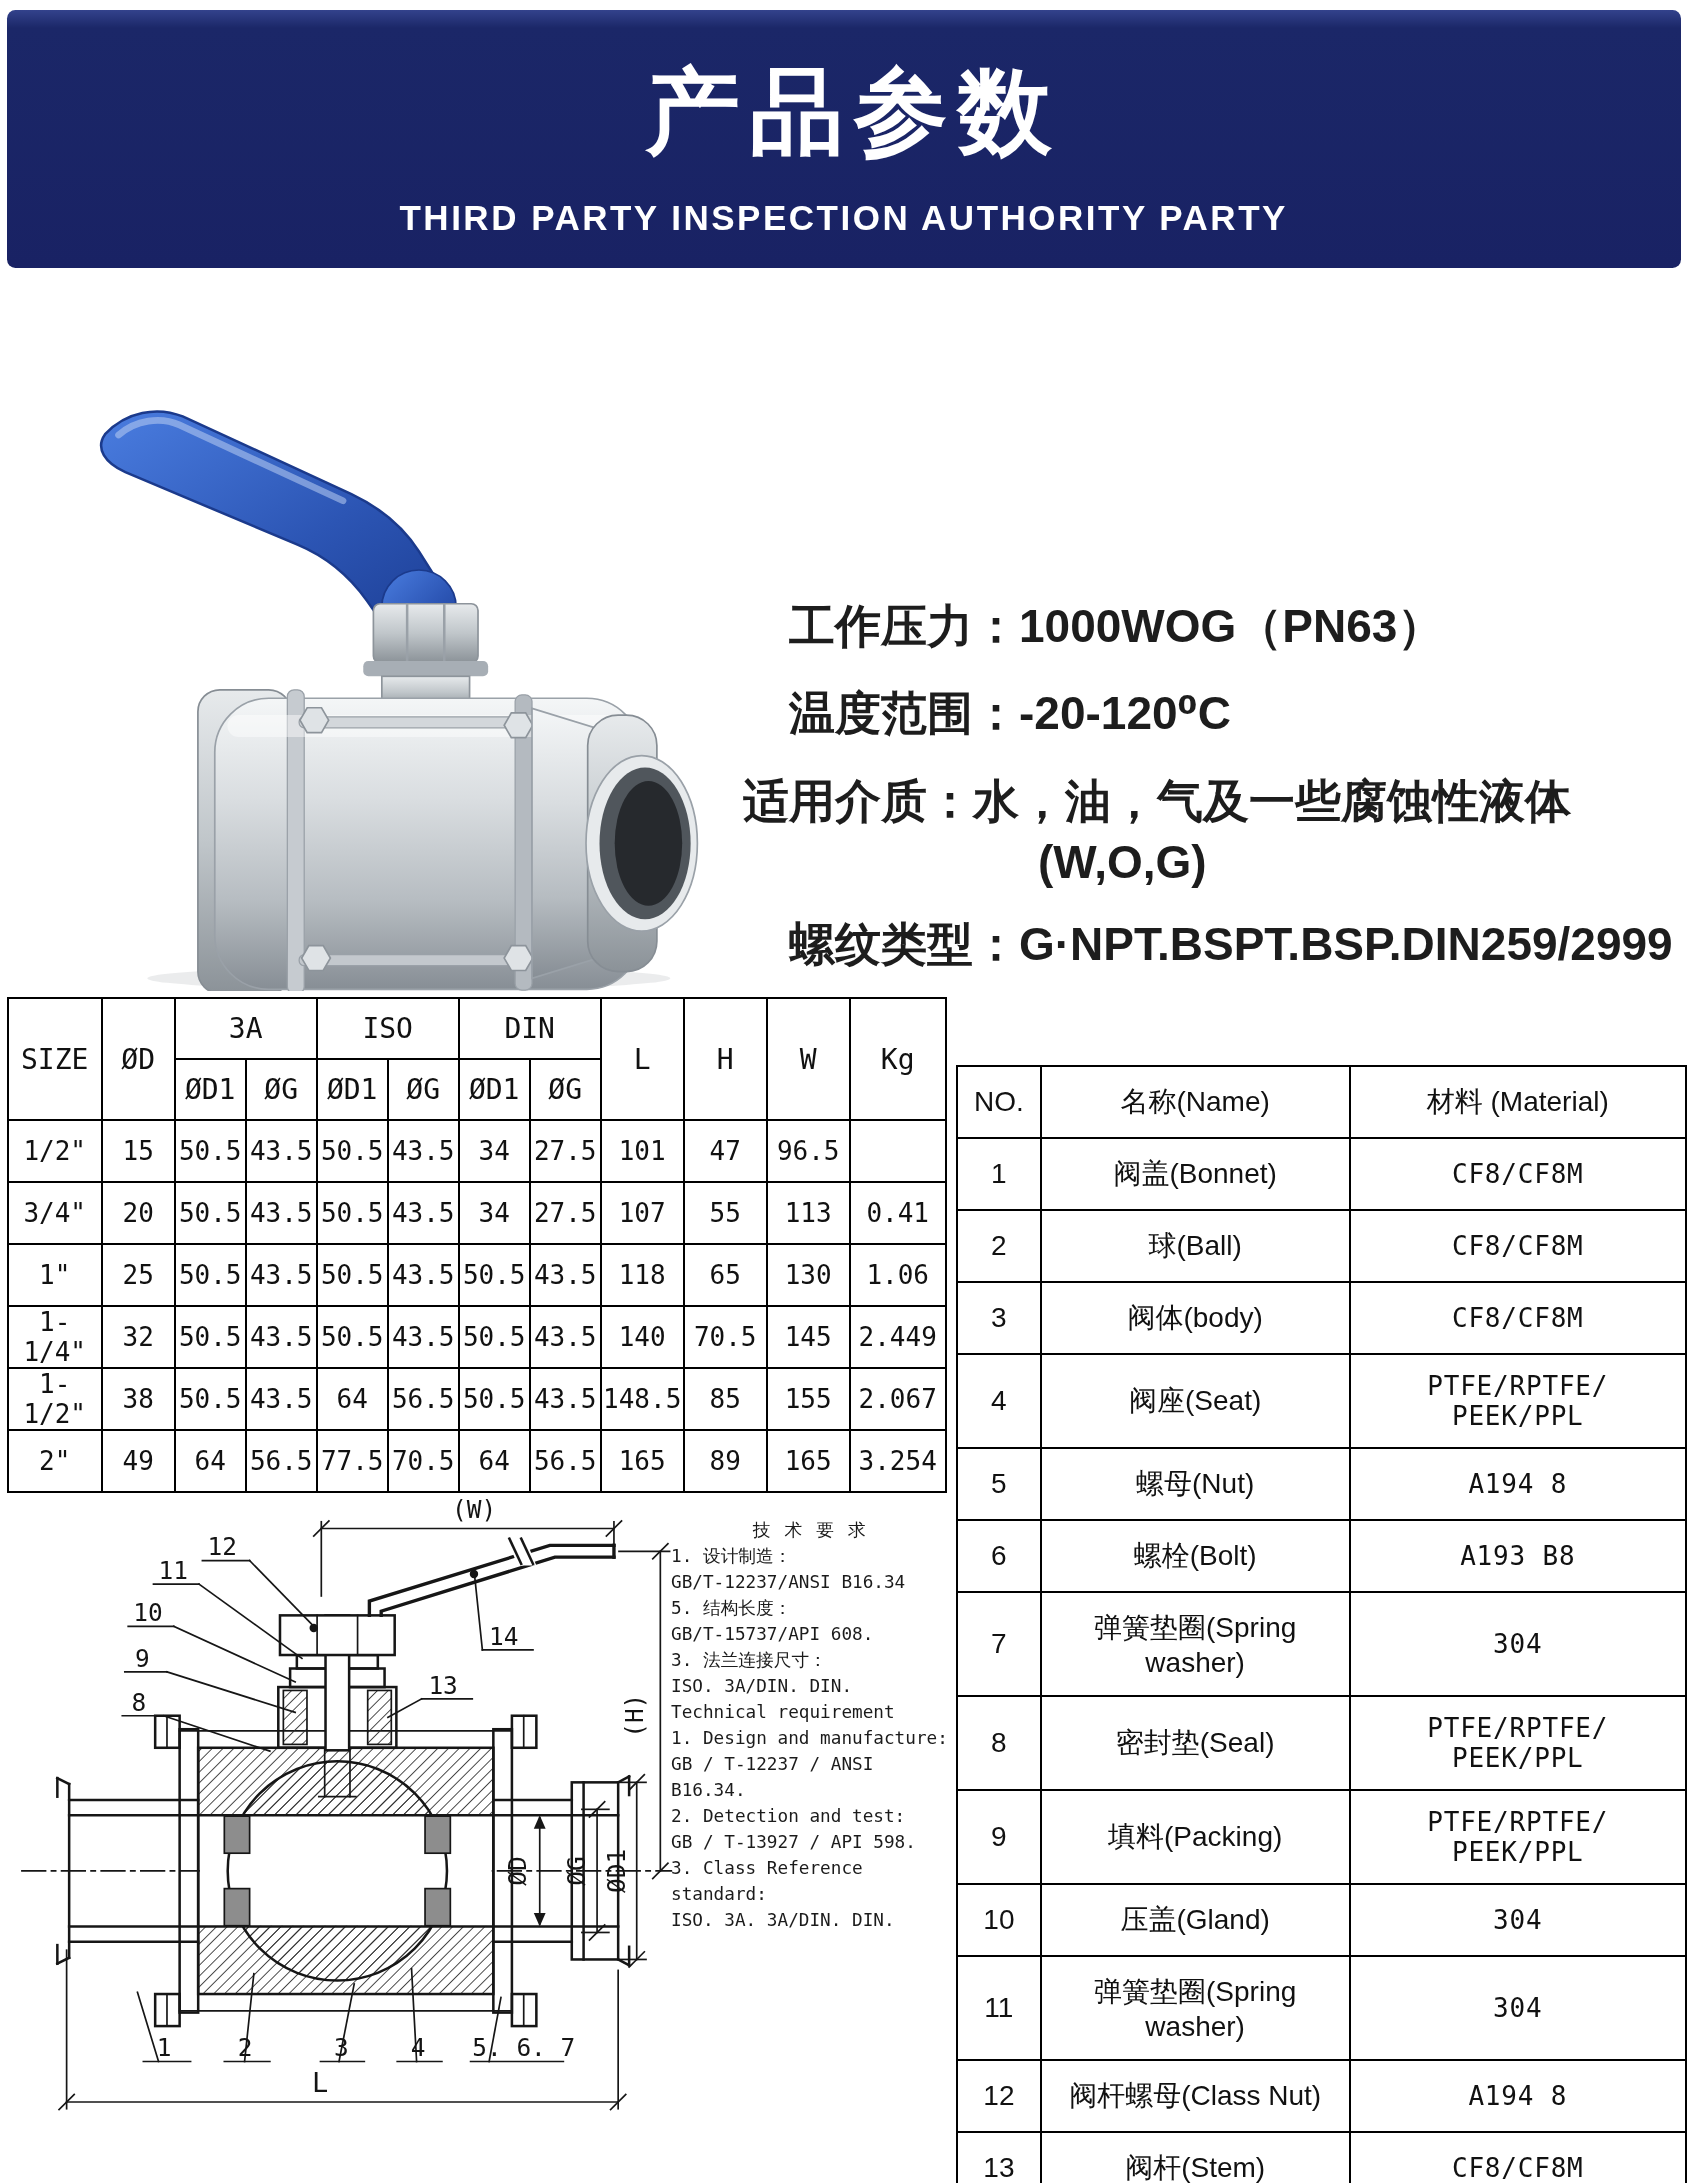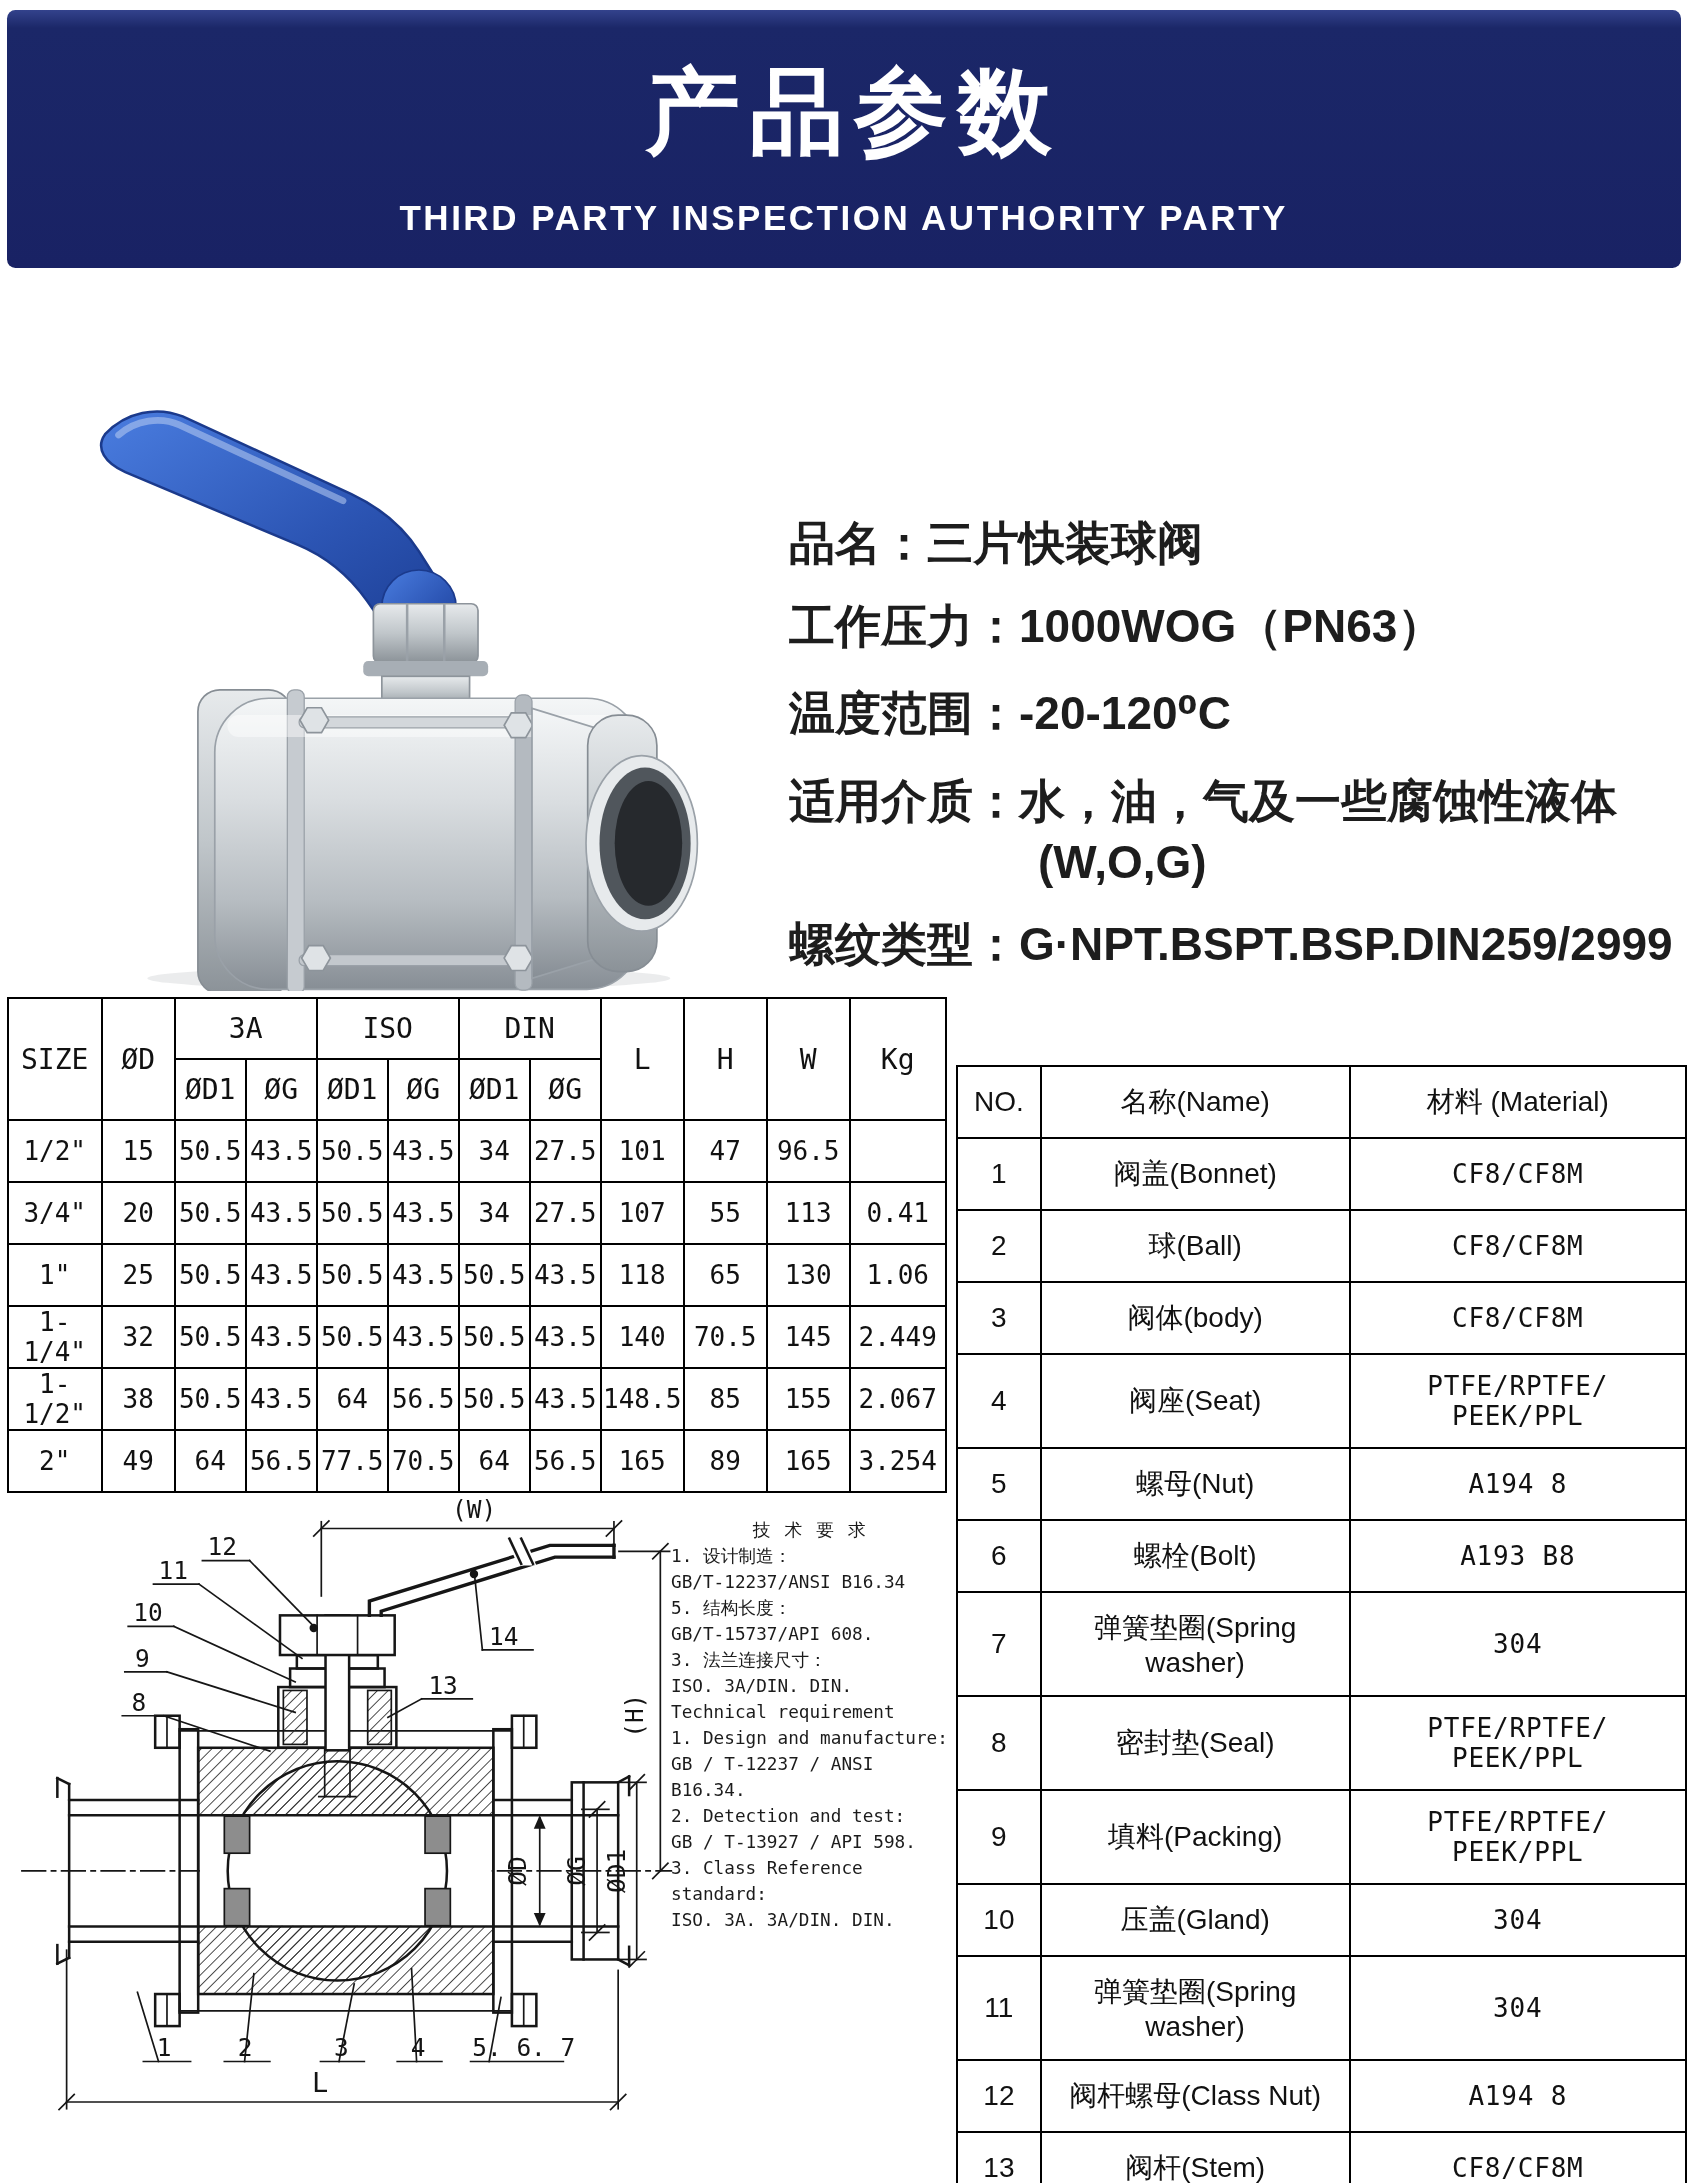--- a/index.html
+++ b/index.html
@@ -11,21 +11,21 @@
           background:linear-gradient(180deg,#33428c 0%,#1b2768 7%,#192264 100%);
           border-radius:8.4px;text-align:center;color:#fff;}
   .banner-title{margin:0;padding-top:39px;font-size:94px;font-weight:bold;letter-spacing:10px;padding-left:20px;}
   .banner-sub{margin:0;margin-top:22px;font-size:35px;font-weight:bold;letter-spacing:2.5px;}
 
   
   .info-line{position:absolute;font-size:46px;font-weight:600;white-space:nowrap;color:#1d1d1d;}
   .il1{left:789px;top:513px}
   .il2{left:789px;top:596px}
   .il3{left:789px;top:683px}
-  .il4{left:789px;top:771px}
+  .il4{left:743px;top:771px}
   .il5{left:1038px;top:835px}
   .il6{left:789px;top:914px}
 
   
   .size-table{position:absolute;left:6.7px;top:997px;border-collapse:collapse;table-layout:fixed;
               font-family:"DejaVu Sans Mono","Liberation Mono",monospace;}
   .size-table th,.size-table td{border:2.5px solid #000;text-align:center;vertical-align:middle;
               padding:0;font-weight:normal;overflow:hidden;}
   .size-table th{font-size:28px;}
   .size-table td{font-size:26px;}
@@ -106,23 +106,20 @@
     <polygon points="337,716 328.5,730.7 311.5,730.7 303,716 311.5,701.3 328.5,701.3" fill="#dfe3e6" stroke="#8d949b" stroke-width="2"></polygon>
     <polygon points="577,716 568.5,730.7 551.5,730.7 543,716 551.5,701.3 568.5,701.3" fill="#dfe3e6" stroke="#8d949b" stroke-width="2"></polygon>
 
     <polygon points="576,420 654,444 654,716 576,740" fill="url(#gBody)" stroke="#9aa1a8" stroke-width="2"></polygon>
     <rect x="642" y="428" width="82" height="304" rx="36" fill="url(#gCap)" stroke="#868d94" stroke-width="2"></rect>
     <ellipse cx="706" cy="580" rx="66" ry="104" fill="#e7eaec" stroke="#9aa1a8" stroke-width="2"></ellipse>
     <ellipse cx="710" cy="580" rx="54" ry="90" fill="#50565c"></ellipse>
     <ellipse cx="714" cy="580" rx="40" ry="74" fill="#26292d"></ellipse>
   </svg>
 
-  <div class="info-line il1">
-    <span>品名：</span><span>三片快装球阀</span>
-  </div>
   <div class="info-line il2">
     <span>工作压力：</span><span>1000WOG（PN63）</span>
   </div>
   <div class="info-line il3">
     <span>温度范围：</span><span>-20-120⁰C</span>
   </div>
   <div class="info-line il4">
     <span>适用介质：</span><span>水，油，气及一些腐蚀性液体</span>
   </div>
   <div class="info-line il5">

